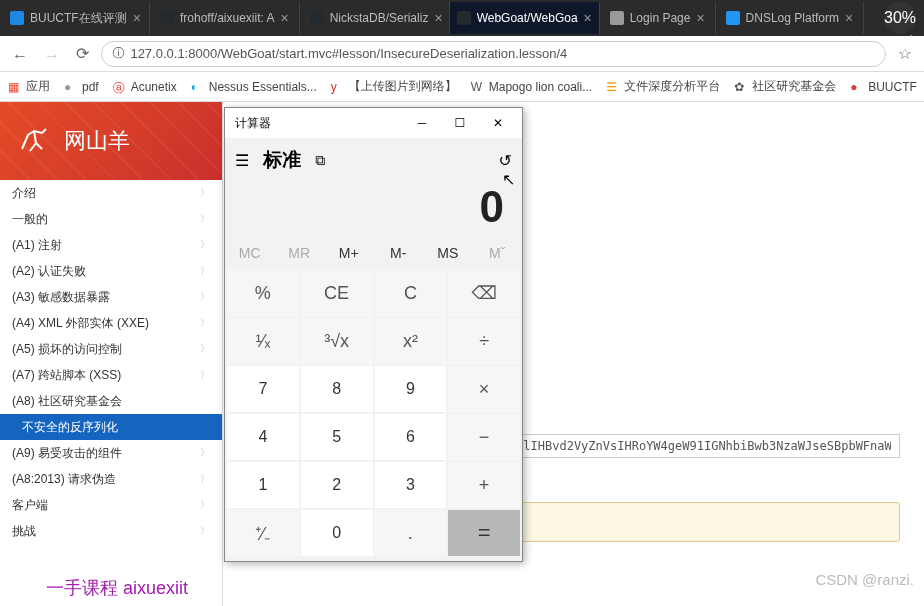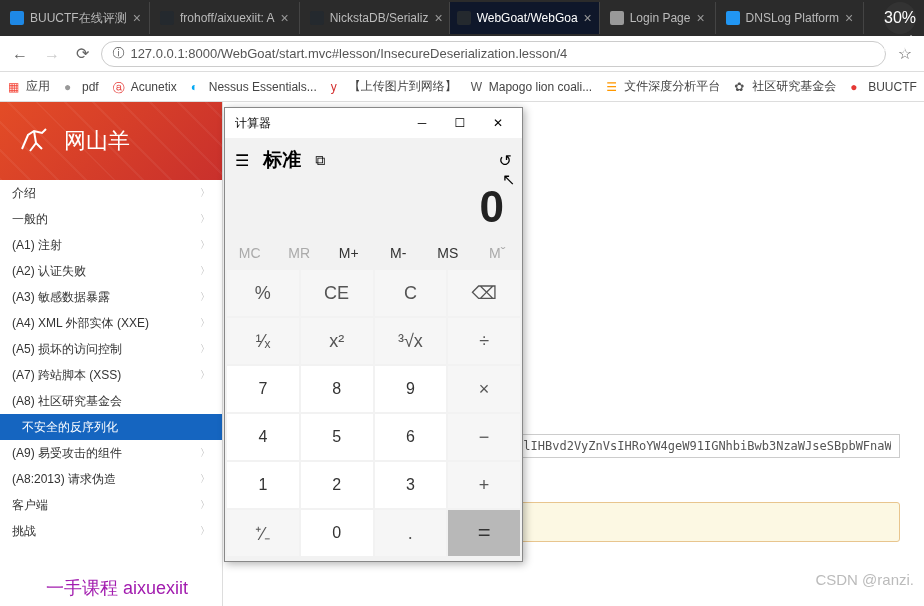--- a/index.html
+++ b/index.html
@@ -258,22 +258,22 @@
       <div class="on">M-</div>
       <div class="on">MS</div>
       <div>Mˇ</div>
     </div>
   <div class="calc-keys" id="calc-keys">
       <button class="calc-key op">%</button>
       <button class="calc-key op">CE</button>
       <button class="calc-key op">C</button>
       <button class="calc-key op">⌫</button>
       <button class="calc-key op">¹⁄ₓ</button>
+      <button class="calc-key op">³√x</button>
       <button class="calc-key op">x²</button>
-      <button class="calc-key op">³√x</button>
       <button class="calc-key op">÷</button>
       <button class="calc-key num">7</button>
       <button class="calc-key num">8</button>
       <button class="calc-key num">9</button>
       <button class="calc-key op">×</button>
       <button class="calc-key num">4</button>
       <button class="calc-key num">5</button>
       <button class="calc-key num">6</button>
       <button class="calc-key op">−</button>
       <button class="calc-key num">1</button>

